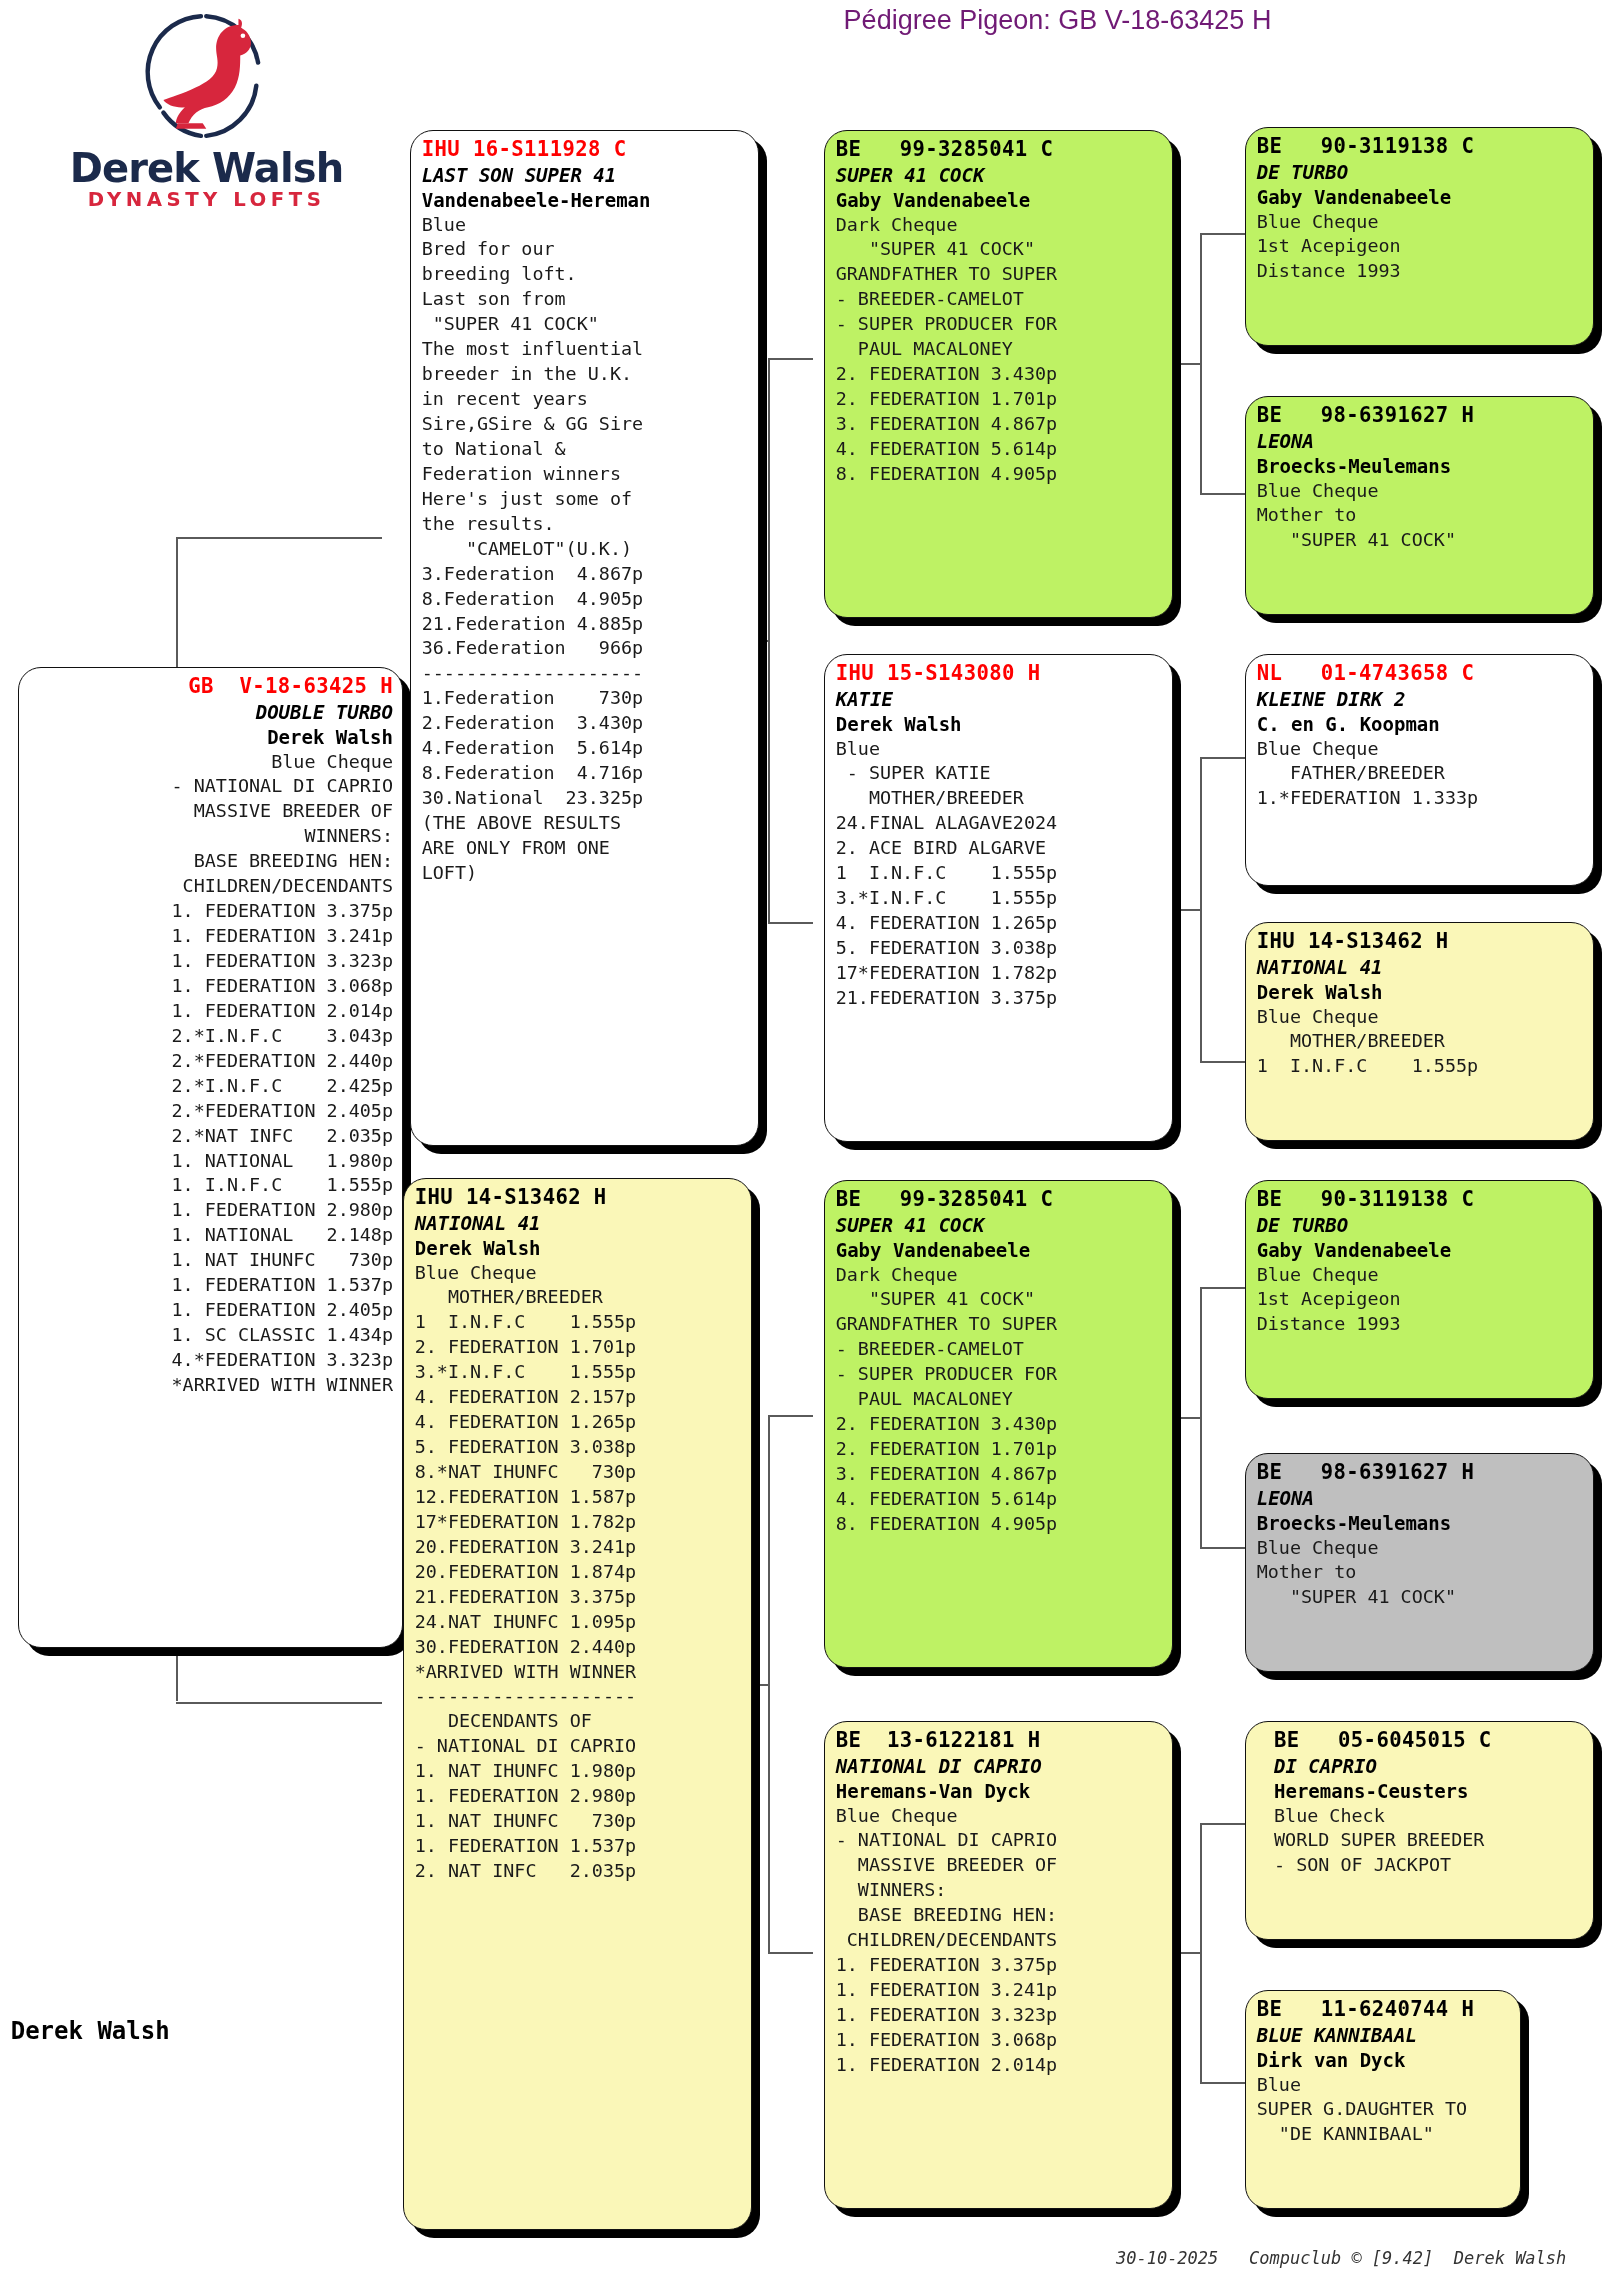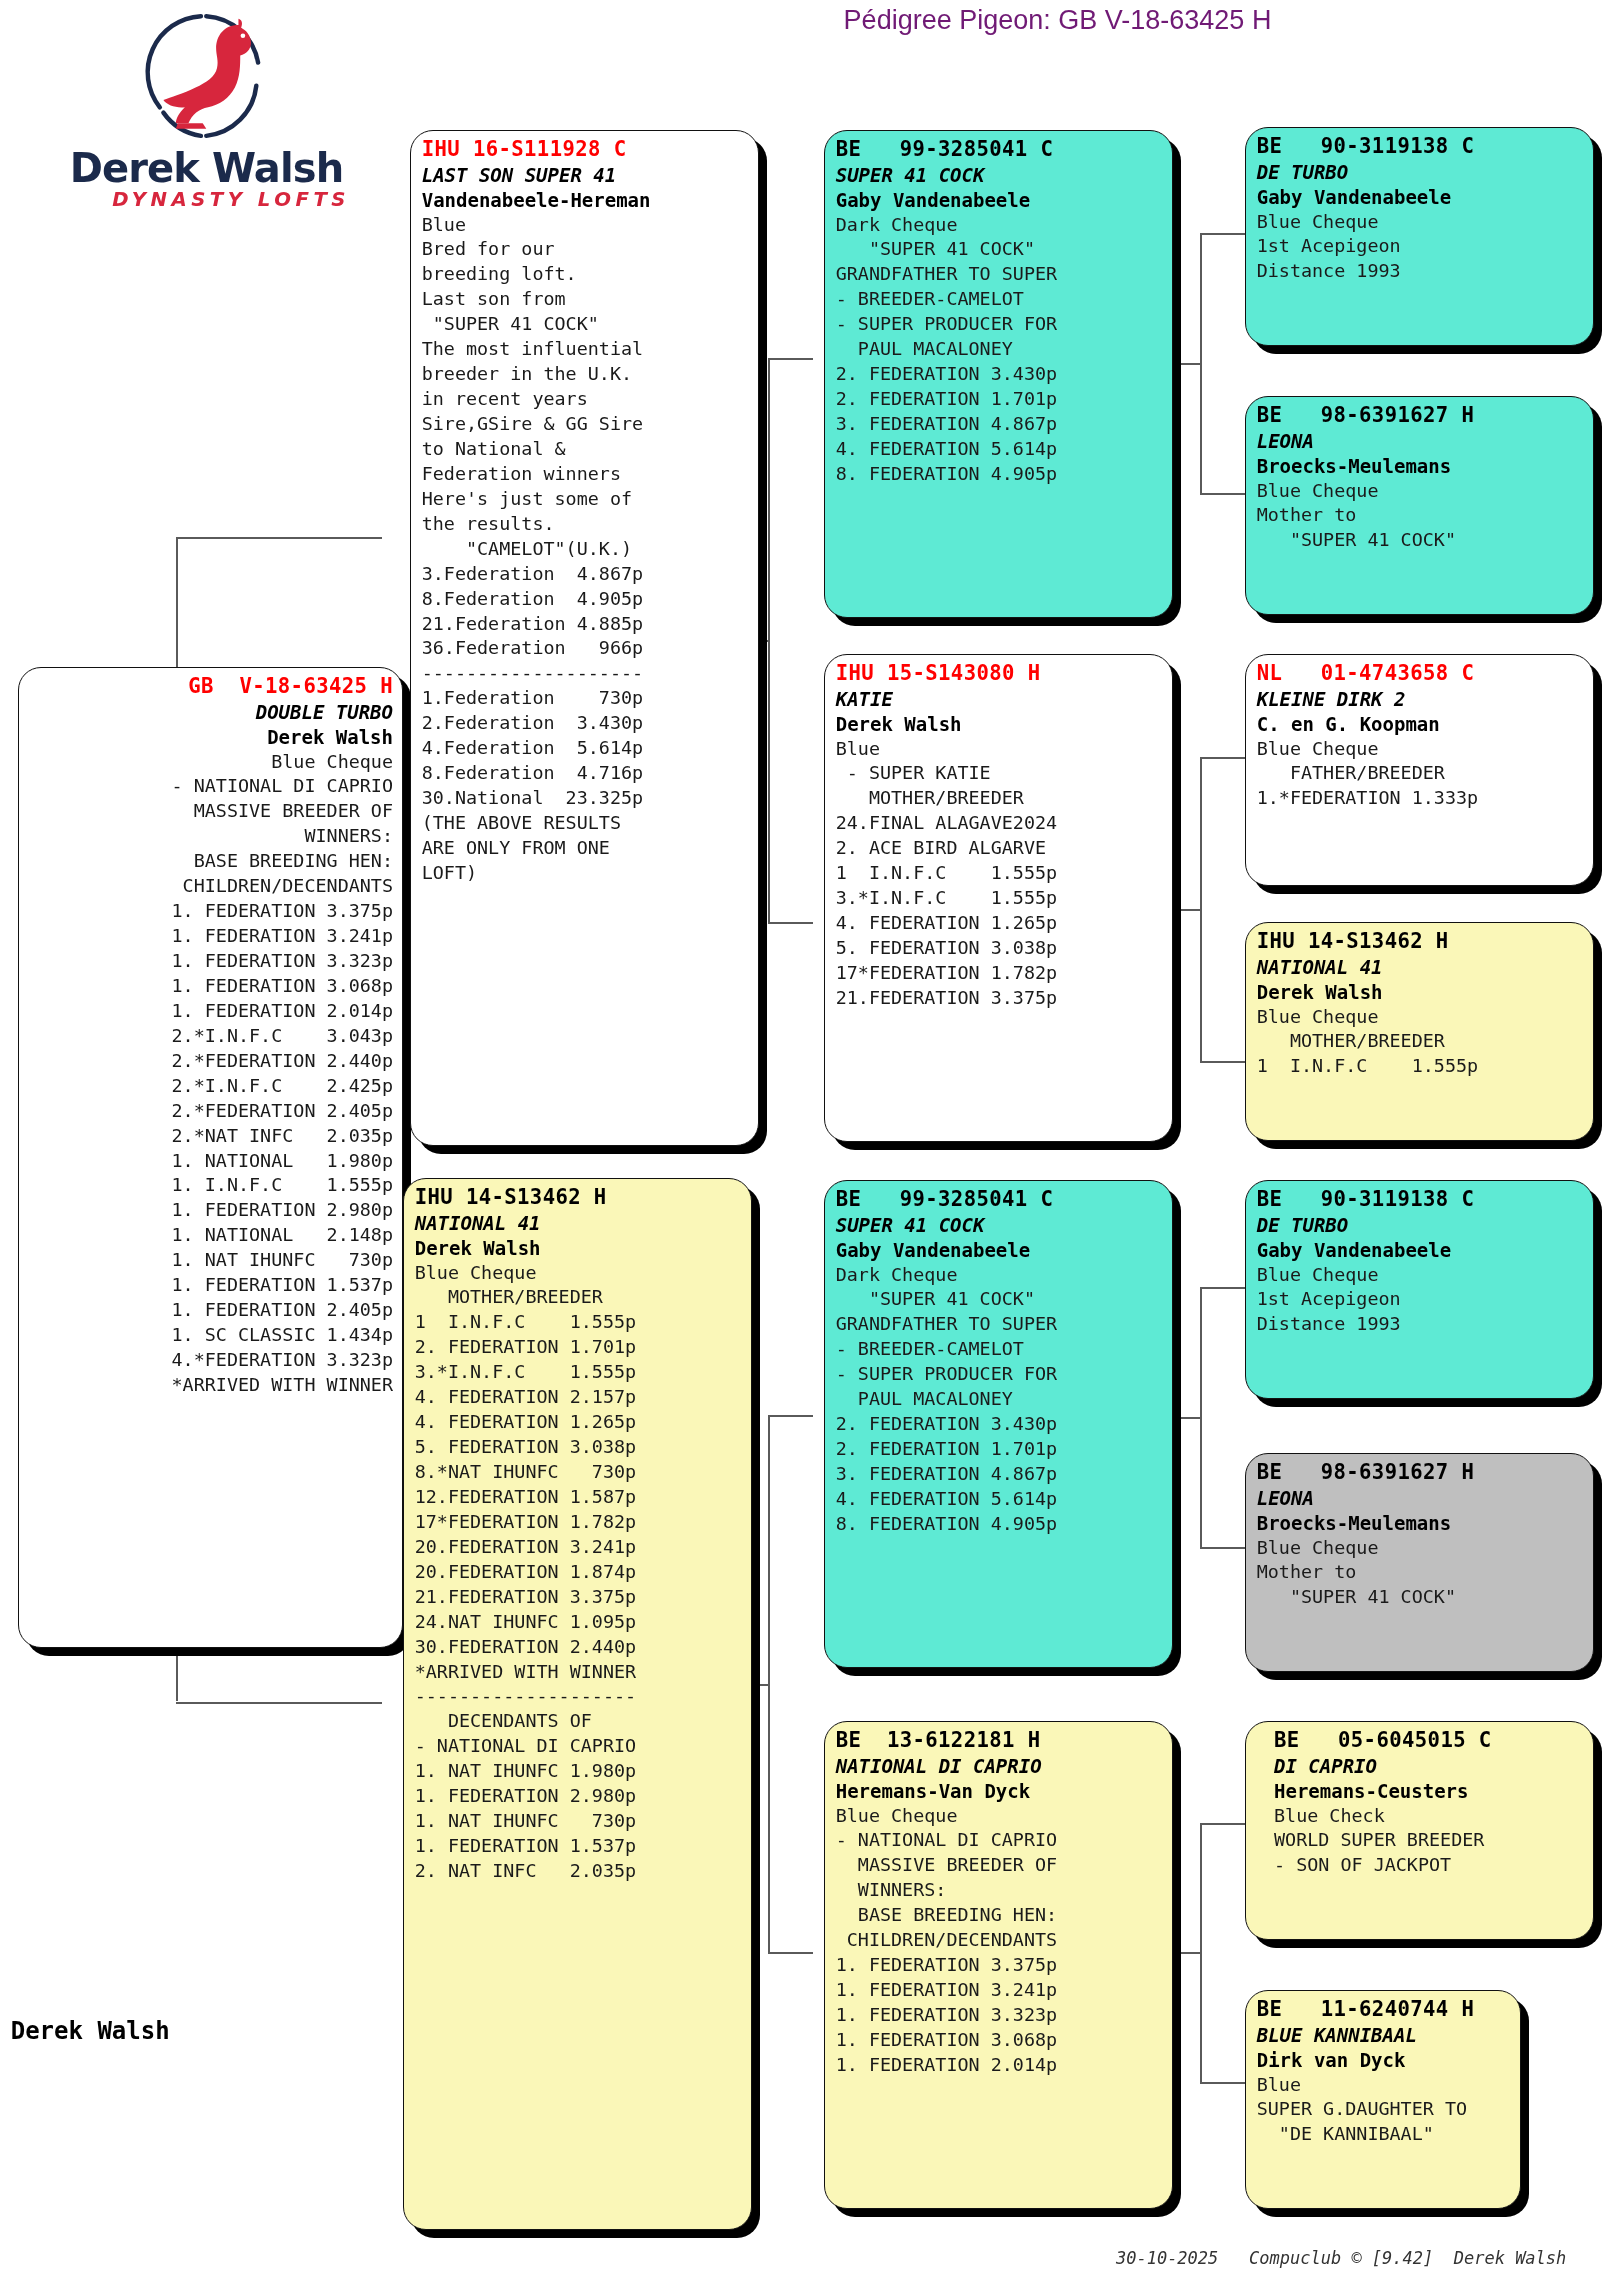--- a/index.html
+++ b/index.html
@@ -12,43 +12,43 @@
 
   
   .logo{position:absolute;left:63px;top:9px;width:287px;height:233px;}
   .logo-mark{position:absolute;left:61px;top:0;width:161px;height:134px;}
   .logo-name{
     position:absolute;left:0;top:136px;width:287px;text-align:center;
     font-family:"DejaVu Sans","Liberation Sans",sans-serif;
     font-weight:bold;font-size:40px;color:#1b2a4b;letter-spacing:-0.9px;
   }
   .logo-sub{
-    position:absolute;left:0;top:179px;width:287px;text-align:right;
+    position:absolute;left:0;top:179px;width:287px;text-align:center;
     font-family:"DejaVu Sans","Liberation Sans",sans-serif;
-    font-style:italic;font-weight:bold;font-size:19.7px;color:#d7263d;
+    font-weight:bold;font-size:19.7px;color:#d7263d;
     letter-spacing:4.5px;
   }
 
   
   .title{
     position:absolute;left:502px;top:5.4px;width:1111px;
     font-family:"Liberation Sans","DejaVu Sans",sans-serif;
     font-size:27px;color:#701a75;text-align:center;white-space:nowrap;
   }
 
   
   .card{
     position:absolute;box-sizing:border-box;
     border:1.8px solid #111;border-radius:23px;
     background:#ffffff;
     box-shadow:8px 8px 0 0 #000;
     padding:5.4px 9px 7.2px 10.7px;
     overflow:hidden;
   }
-  .card.pink{background:#5eead4;}
+  .card.pink{background:#bef264;}
   .card.yellow{background:#faf7b8;}
   .card.grey{background:#bfbfbf;}
 
   .c-ring{
     font-weight:bold;font-size:20.6px;letter-spacing:0.4px;
     color:#000;line-height:1.30;white-space:pre;
   }
   .c-ring.red{color:#ff0000;}
   .c-alias{
     font-weight:bold;font-style:italic;font-size:19px;color:#000;

